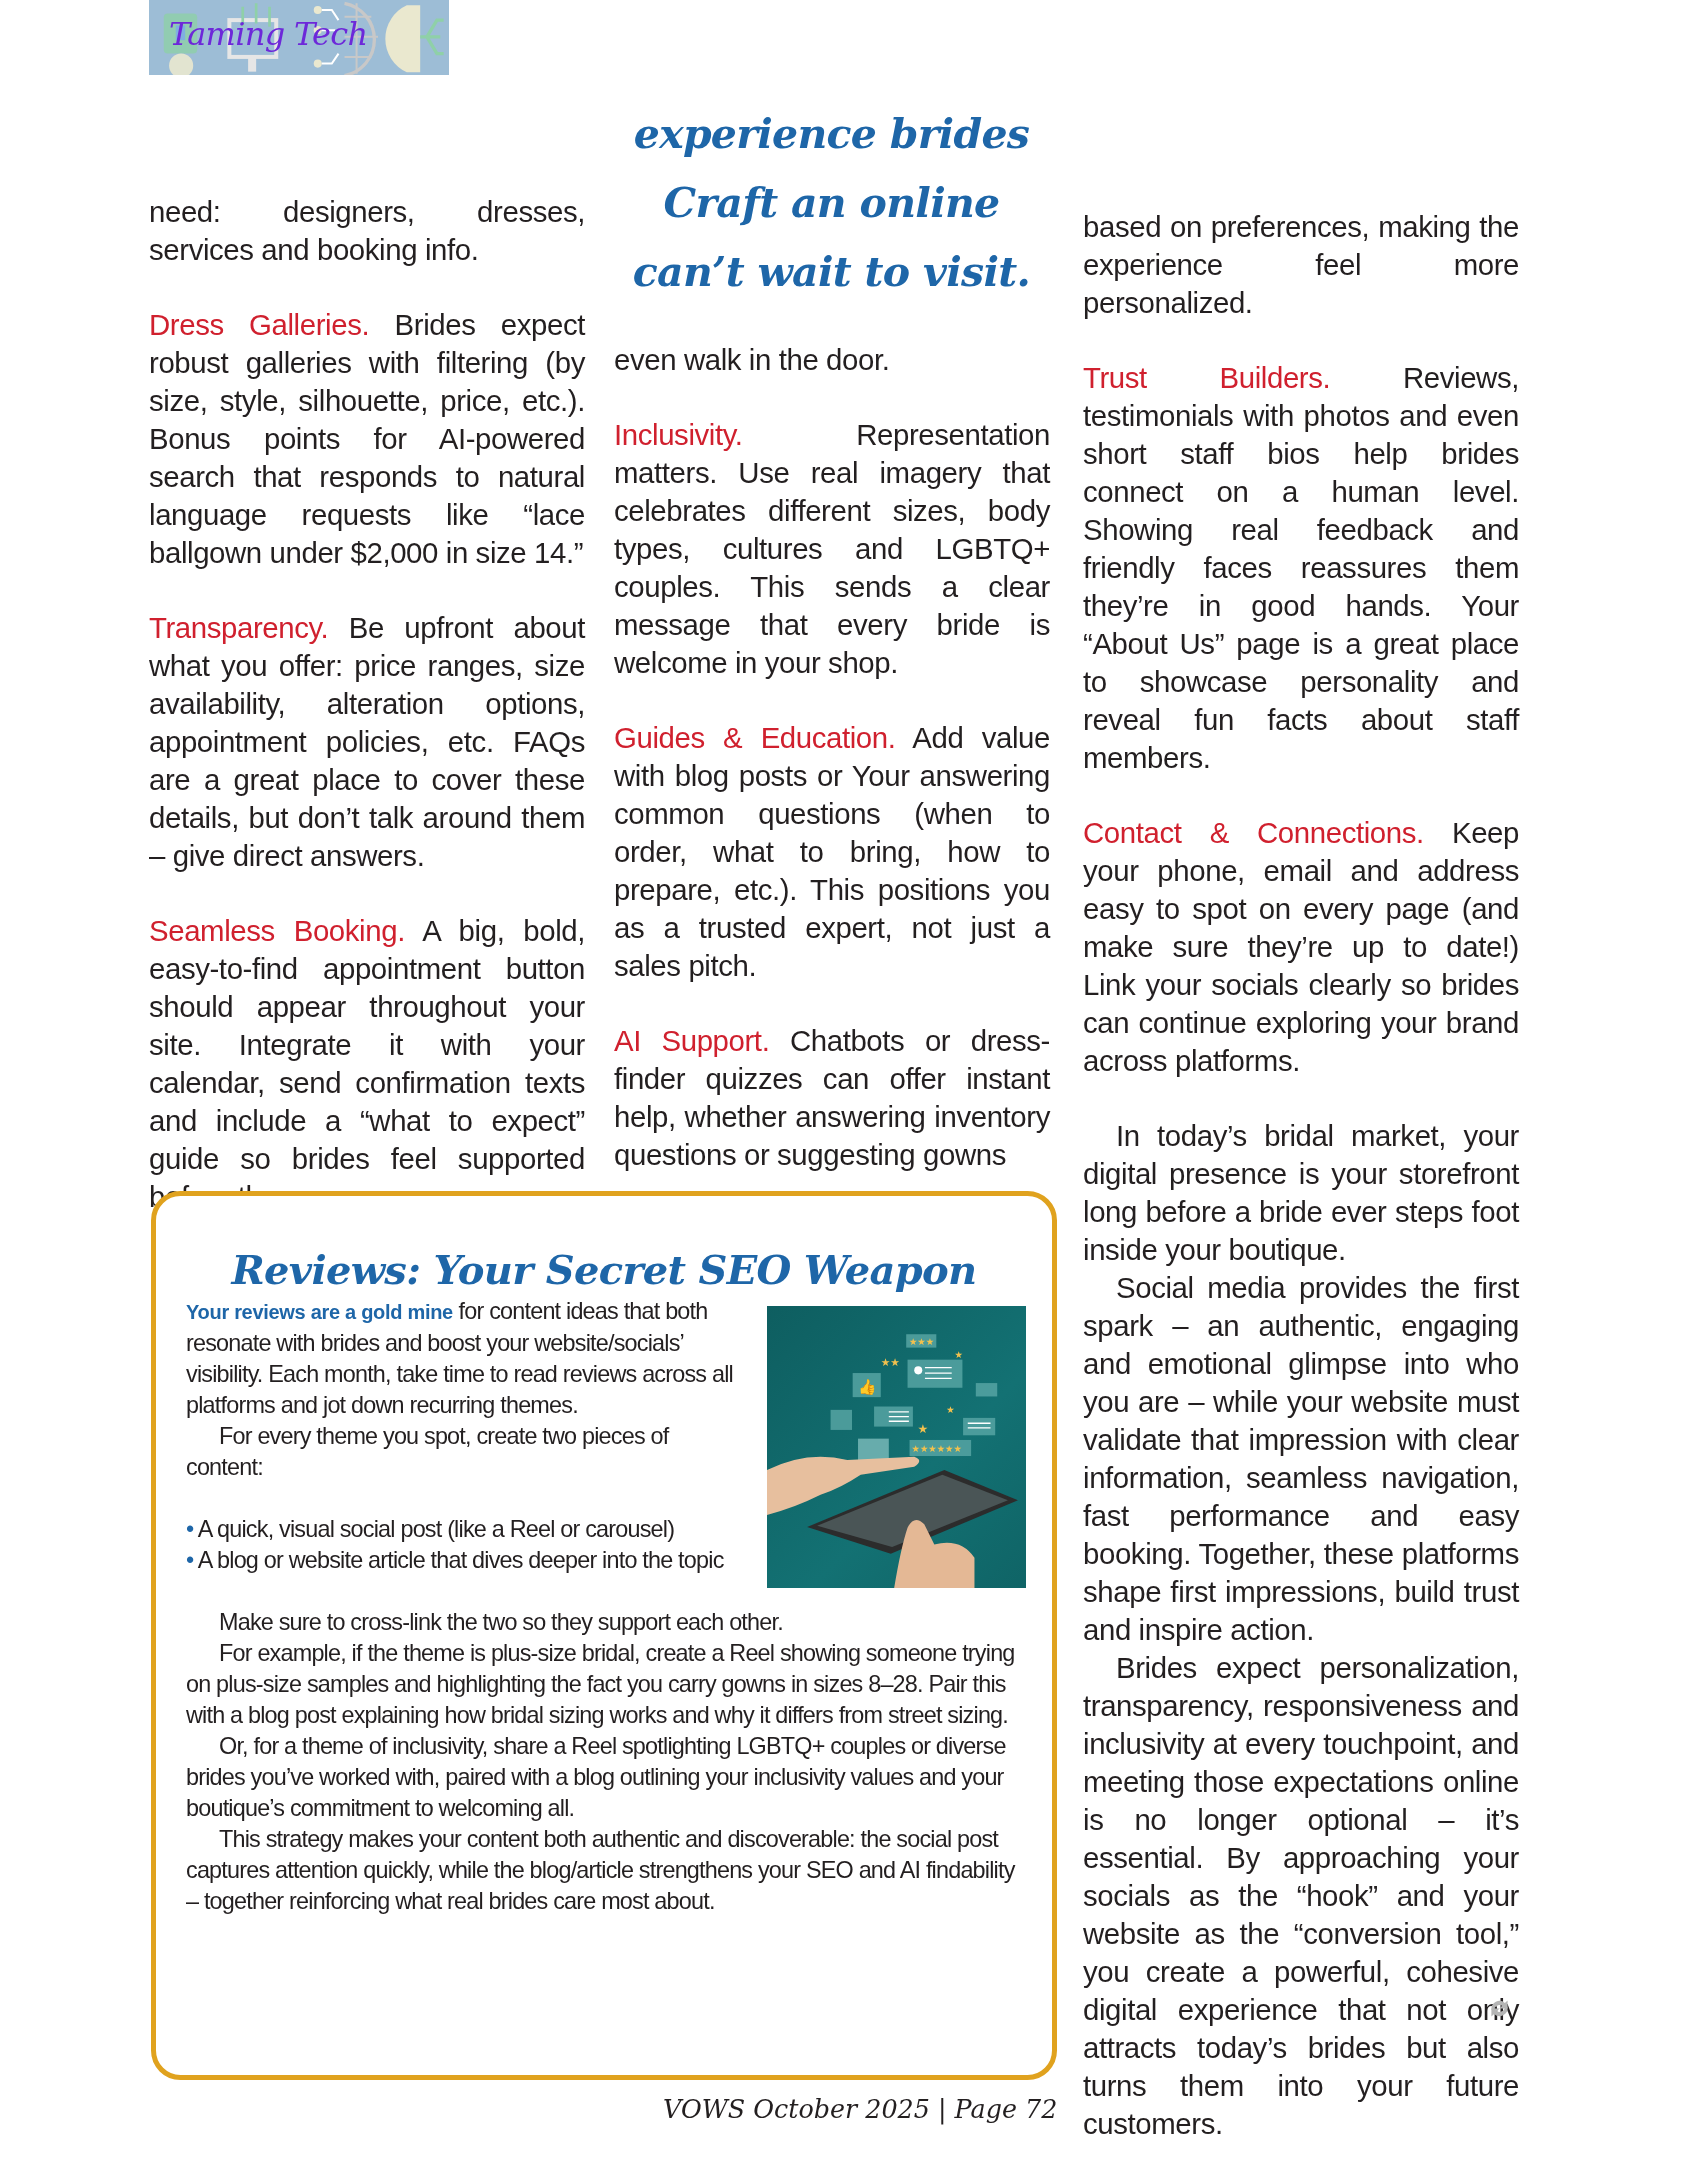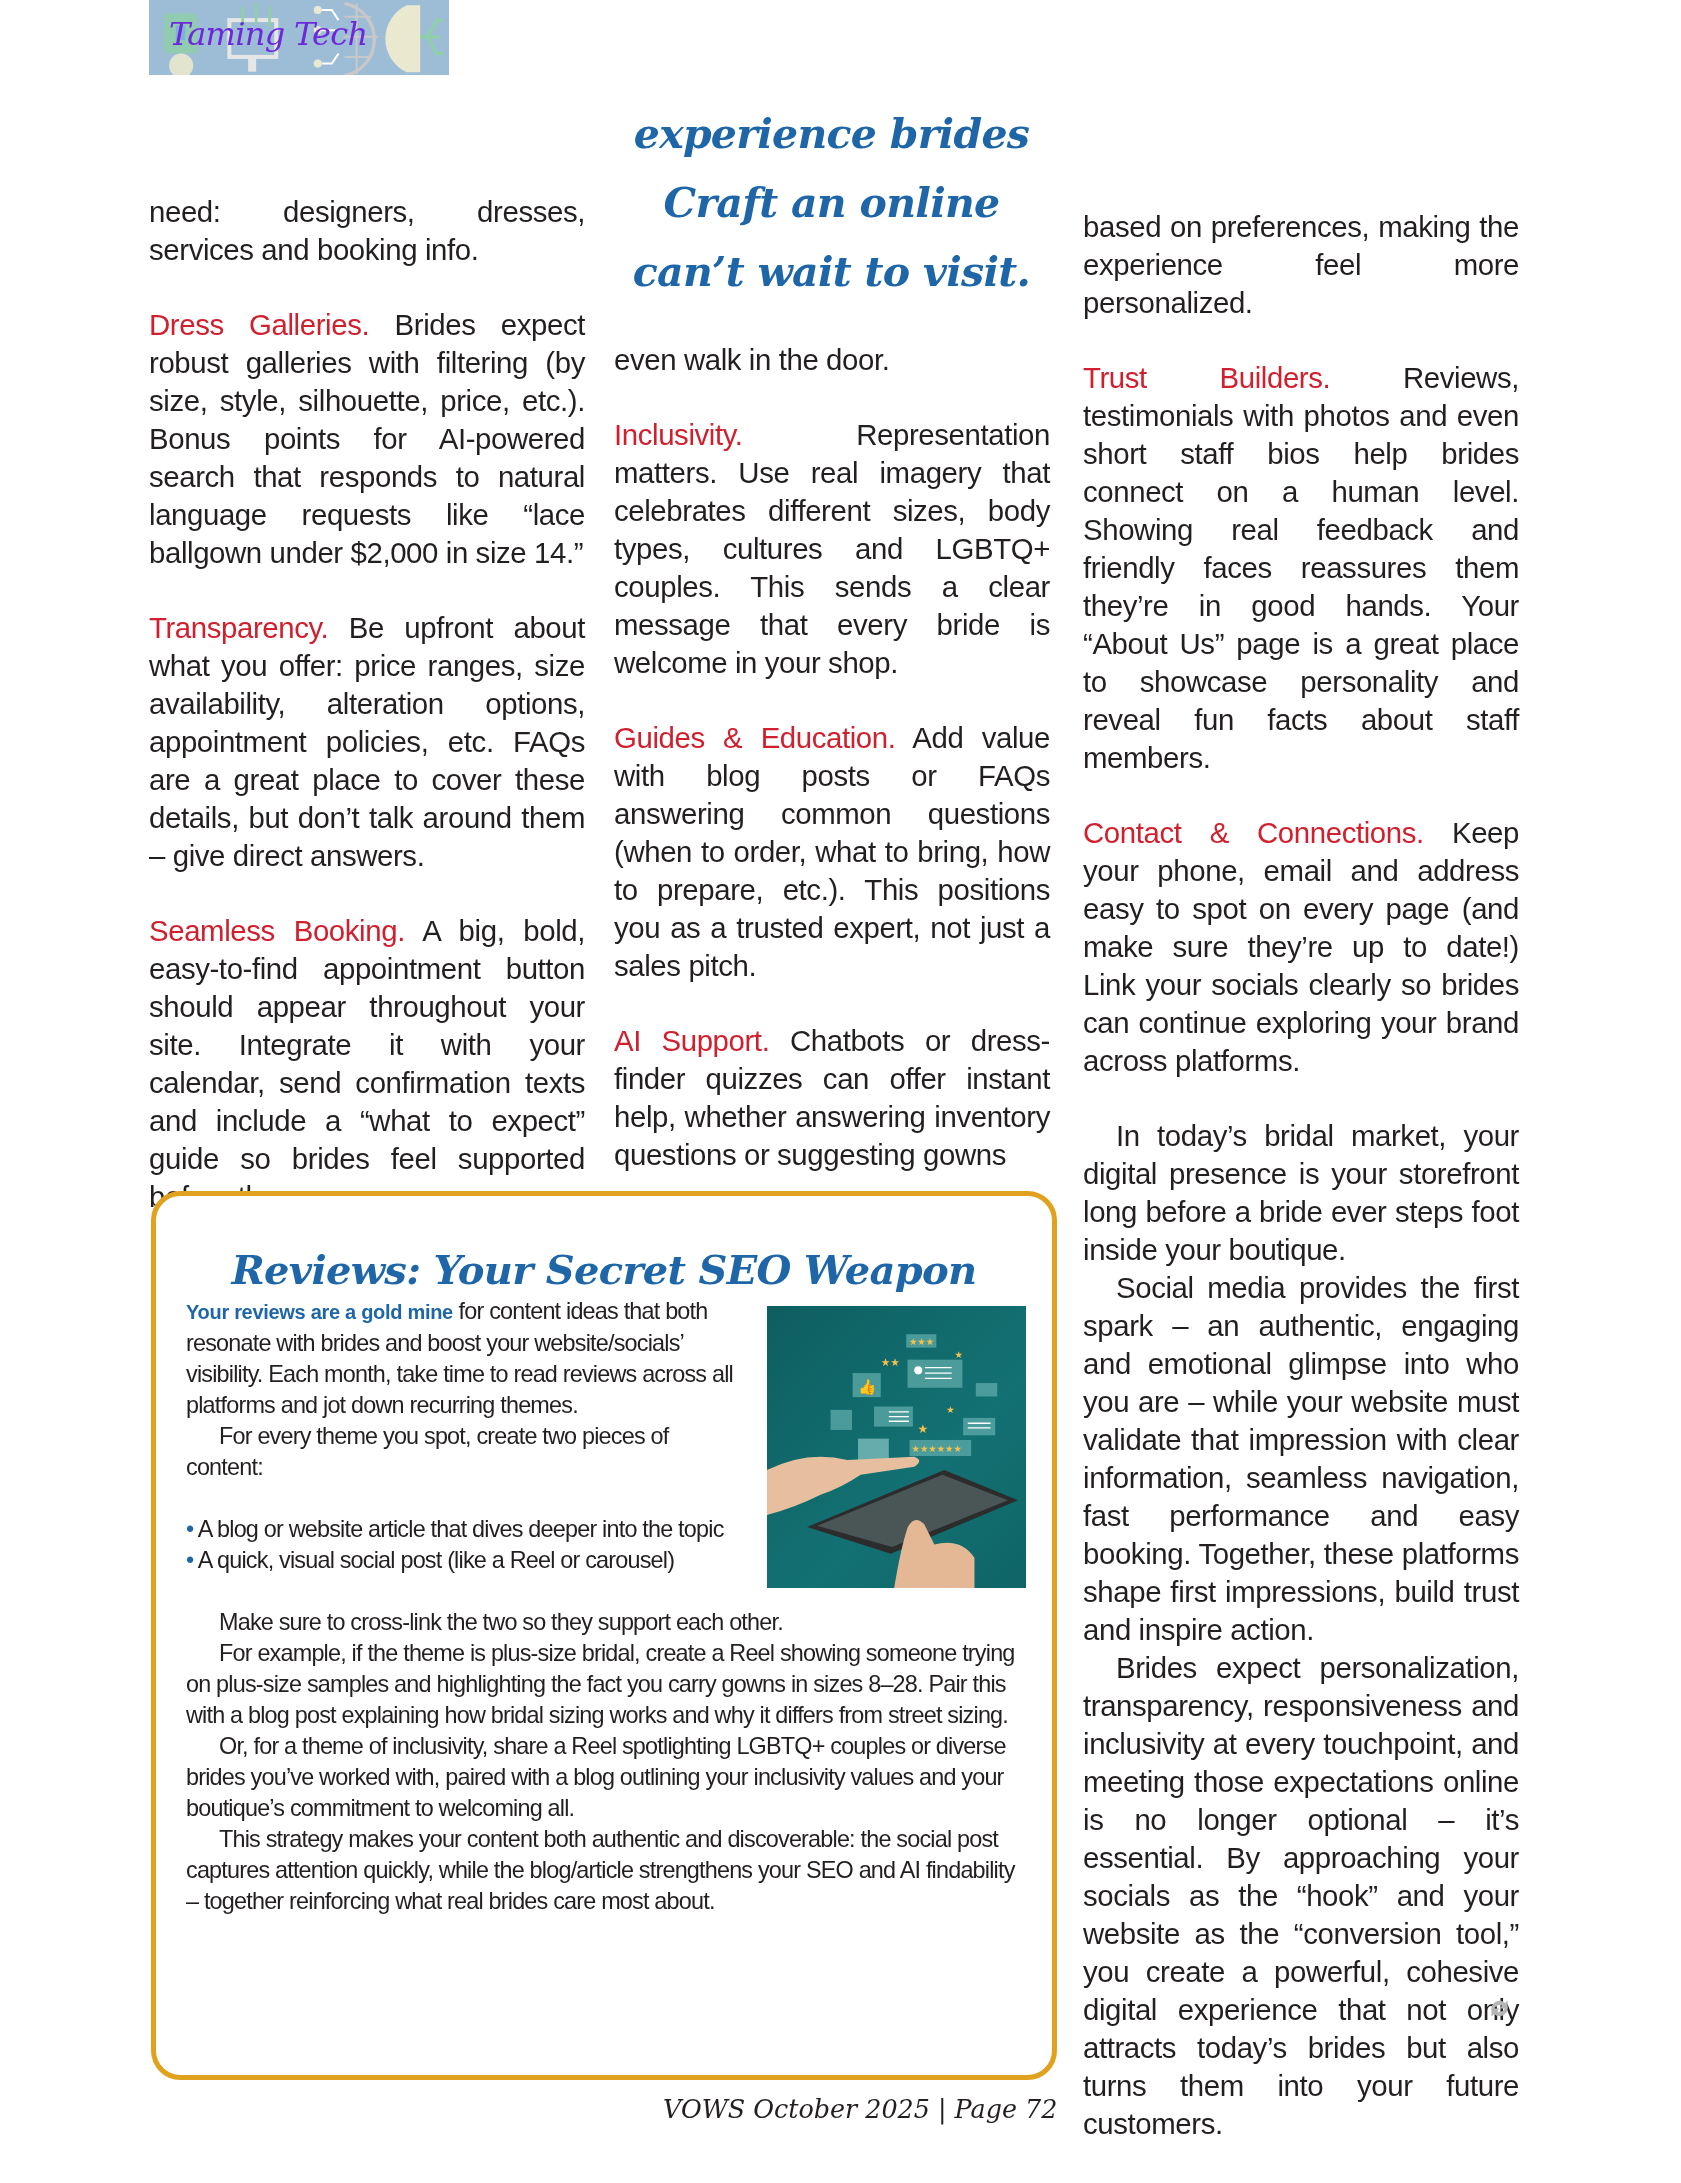--- a/index.html
+++ b/index.html
@@ -61,21 +61,21 @@
   <p><span class="lead">Transparency.</span><span> Be upfront about what you offer: price ranges, size availability, alteration options, appointment policies, etc. FAQs are a great place to cover these details, but don’t talk around them – give direct answers.</span></p>
   <div class="gap"></div>
   <p><span class="lead">Seamless Booking.</span><span> A big, bold, easy-to-find appointment button should appear throughout your site. Integrate it with your calendar, send confirmation texts and include a “what to expect” guide so brides feel supported before they</span></p>
 </div>
 
 <div class="col" style="left:614px; top:341px;">
   <p>even walk in the door.</p>
   <div class="gap"></div>
   <p><span class="lead">Inclusivity.</span><span> Representation matters. Use real imagery that celebrates different sizes, body types, cultures and LGBTQ+ couples. This sends a clear message that every bride is welcome in your shop.</span></p>
   <div class="gap"></div>
-  <p><span class="lead">Guides &amp; Education.</span><span> Add value with blog posts or FAQs answering common questions (when to order, what to bring, how to prepare, etc.). This positions you as a trusted expert, not just a sales pitch.</span></p>
+  <p><span class="lead">Guides &amp; Education.</span><span> Add value with blog posts or Your answering common questions (when to order, what to bring, how to prepare, etc.). This positions you as a trusted expert, not just a sales pitch.</span></p>
   <div class="gap"></div>
   <p><span class="lead">AI Support.</span><span> Chatbots or dress-finder quizzes can offer instant help, whether answering inventory questions or suggesting gowns</span></p>
 </div>
 
 <div class="col" style="left:1083px; top:208px;">
   <p>based on preferences, making the experience feel more personalized.</p>
   <div class="gap"></div>
   <p><span class="lead">Trust Builders.</span><span> Reviews, testimonials with photos and even short staff bios help brides connect on a human level. Showing real feedback and friendly faces reassures them they’re in good hands. Your “About Us” page is a great place to showcase personality and reveal fun facts about staff members.</span></p>
   <div class="gap"></div>
   <p><span class="lead">Contact &amp; Connections.</span><span> Keep your phone, email and address easy to spot on every page (and make sure they’re up to date!) Link your socials clearly so brides can continue exploring your brand across platforms.</span></p>
@@ -89,22 +89,22 @@
   <path d="M8 22 a12 12 0 0 1 20 -10 l4 -4 v12 h-12 l4 -4 a8 8 0 0 0 -12 6z" fill="#b5b5b5"></path>
   <path d="M32 18 a12 12 0 0 1 -20 10 l-4 4 v-12 h12 l-4 4 a8 8 0 0 0 12 -6z" fill="#b5b5b5"></path>
 </svg>
 
 <div class="box">
   <div class="box-title">Reviews: Your Secret SEO Weapon</div>
   <div class="box-body">
     <p class="box-intro"><span class="gold">Your reviews are a gold mine</span><span> for content ideas that both resonate with brides and boost your website/socials’ visibility. Each month, take time to read reviews across all platforms and jot down recurring themes.</span></p>
     <p class="box-intro indent">For every theme you spot, create two pieces of content:</p>
     <div style="height:31px"></div>
+    <p><span class="bullet-dot">•</span> <span>A quick, visual social post (like a Reel or carousel)</span></p>
     <p><span class="bullet-dot">•</span> <span>A blog or website article that dives deeper into the topic</span></p>
-    <p><span class="bullet-dot">•</span> <span>A quick, visual social post (like a Reel or carousel)</span></p>
     <div style="height:31px"></div>
     <p class="indent">Make sure to cross-link the two so they support each other.</p>
     <p class="indent">For example, if the theme is plus-size bridal, create a Reel showing someone trying on plus-size samples and highlighting the fact you carry gowns in sizes 8–28. Pair this with a blog post explaining how bridal sizing works and why it differs from street sizing.</p>
     <p class="indent">Or, for a theme of inclusivity, share a Reel spotlighting LGBTQ+ couples or diverse brides you’ve worked with, paired with a blog outlining your inclusivity values and your boutique’s commitment to welcoming all.</p>
     <p class="indent">This strategy makes your content both authentic and discoverable: the social post captures attention quickly, while the blog/article strengthens your SEO and AI findability –  together reinforcing what real brides care most about.</p>
   </div>
   <div class="box-img">
     <svg width="259" height="282" viewBox="0 0 387 421">
       <rect x="208" y="42" width="45" height="20" fill="#5aa8a6" opacity="0.8"></rect>
       <text x="212" y="58" font-size="14" fill="#f2c14e">★★★</text>

